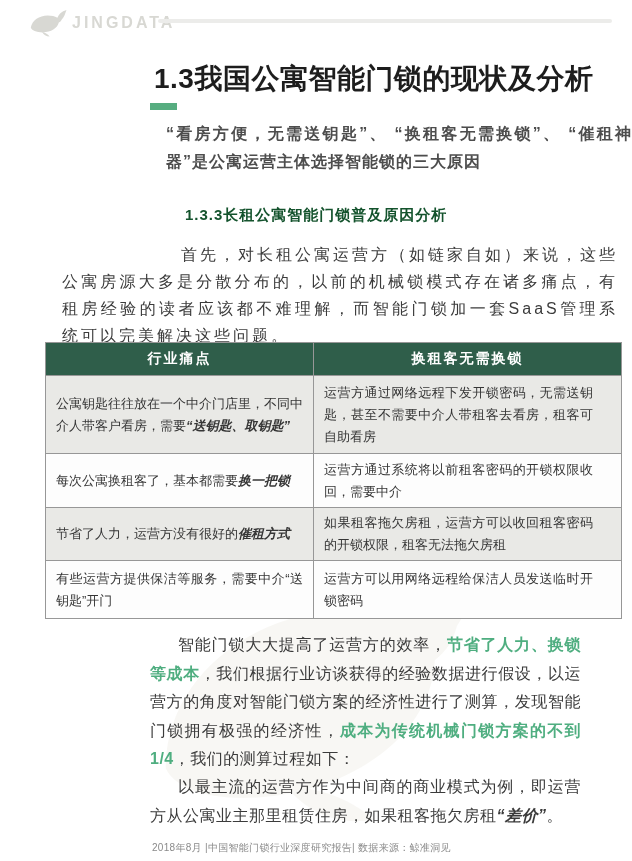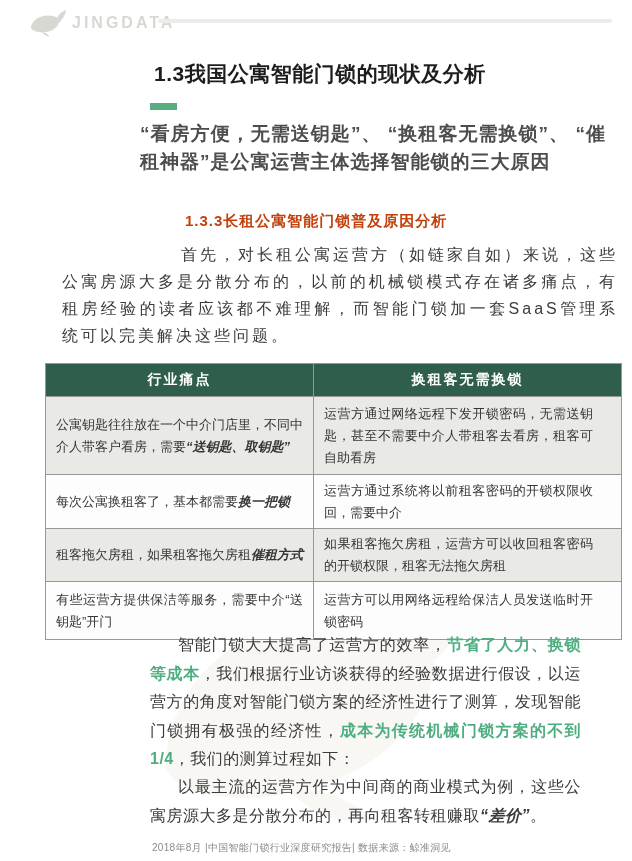--- a/index.html
+++ b/index.html
@@ -13,25 +13,25 @@
   .watermark{position:absolute;left:120px;top:545px;width:440px;height:300px;z-index:0;
     transform:rotate(-12deg);opacity:.55;}
   .watermark svg{width:100%;height:100%;fill:#f3f2ec;}
   
   .logo-whale{left:28px;top:9px;width:42px;height:30px;}
   .logo-whale svg{width:100%;height:100%;fill:var(--logo-gray,#d8d8d3);}
   .brand{left:72px;top:14px;font-size:16px;font-weight:bold;letter-spacing:3px;
     color:var(--logo-gray,#d8d8d3);}
   .header-line{left:158px;top:19px;width:454px;height:4px;border-radius:2px;background:#ececea;}
   
-  .page-title{left:154px;top:60px;font-size:21px;font-weight:bold;color:#1d1d1d;letter-spacing:.5px;}
+  .page-title{left:154px;top:60px;font-size:28px;font-weight:bold;color:#1d1d1d;letter-spacing:.5px;}
   .title-dash{left:150px;top:103px;width:27px;height:7px;background:var(--title-dash-green,#57ad80);}
-  .subtitle{left:140px;top:120px;width:466px;font-size:19px;font-weight:bold;line-height:28px;
+  .subtitle{left:166px;top:120px;width:466px;font-size:16px;font-weight:bold;line-height:28px;
     letter-spacing:1px;color:var(--subtitle-text,#4d4d4d);text-align:justify;}
-  .section-heading{left:185px;top:212px;font-size:15px;font-weight:bold;color:#c2410c;letter-spacing:1px;}
+  .section-heading{left:185px;top:206px;font-size:15px;font-weight:bold;color:#14532d;letter-spacing:1px;}
   
   .para{text-align:justify;color:var(--body-text,#3b3b3b);}
   .para-1{left:62px;top:241px;width:556px;font-size:16px;line-height:27px;letter-spacing:3px;
     text-indent:119px;}
   .para-2{left:150px;top:631px;width:431px;font-size:16px;line-height:28.5px;letter-spacing:.5px;
     text-indent:28px;}
   .para-3{left:150px;top:773px;width:431px;font-size:16px;line-height:28.5px;letter-spacing:.5px;
     text-indent:28px;}
   .seg-bold{font-weight:bold;font-style:italic;}
   .seg-green-bold{font-weight:bold;color:var(--accent-green,#4fae80);}
@@ -77,48 +77,48 @@
   <div class="layer brand">JINGDATA</div>
   <div class="layer header-line"></div>
 
   <div class="layer page-title">1.3我国公寓智能门锁的现状及分析</div>
   <div class="layer title-dash"></div>
   <div class="layer subtitle">“看房方便，无需送钥匙”、 “换租客无需换锁”、 “催租神器”是公寓运营主体选择智能锁的三大原因</div>
   <div class="layer section-heading">1.3.3长租公寓智能门锁普及原因分析</div>
 
   <div class="layer para para-1">首先，对长租公寓运营方（如链家自如）来说，这些公寓房源大多是分散分布的，以前的机械锁模式存在诸多痛点，有租房经验的读者应该都不难理解，而智能门锁加一套SaaS管理系统可以完美解决这些问题。</div>
 
-  <table class="pain-table layer" style="left:45px;top:363px;">
+  <table class="pain-table layer" style="left:45px;top:342px;">
     <colgroup>
         <col class="c-left">
         <col class="c-right">
       </colgroup>
     <tbody>
         <tr>
       <th>行业痛点</th>
       <th>换租客无需换锁</th>
     </tr>
     <tr class="r0 shaded">
       <td class="cell-left"><span>公寓钥匙往往放在一个中介门店里，不同中介人带客户看房，需要</span><span class="seg-bold">“送钥匙、取钥匙”</span></td>
       <td class="cell-right"><span>运营方通过网络远程下发开锁密码，无需送钥匙，甚至不需要中介人带租客去看房，租客可自助看房</span></td>
     </tr>
     <tr class="r1">
       <td class="cell-left"><span>每次公寓换租客了，基本都需要</span><span class="seg-bold">换一把锁</span></td>
       <td class="cell-right"><span>运营方通过系统将以前租客密码的开锁权限收回，需要中介</span></td>
     </tr>
     <tr class="r2 shaded">
-      <td class="cell-left"><span>租客拖欠房租，如果租客拖欠房租</span><span class="seg-bold">催租方式</span></td>
+      <td class="cell-left"><span>节省了人力，运营方没有很好的</span><span class="seg-bold">催租方式</span></td>
       <td class="cell-right"><span>如果租客拖欠房租，运营方可以收回租客密码的开锁权限，租客无法拖欠房租</span></td>
     </tr>
     <tr class="r3">
       <td class="cell-left"><span>有些运营方提供保洁等服务，需要中介“送钥匙”开门</span></td>
       <td class="cell-right"><span>运营方可以用网络远程给保洁人员发送临时开锁密码</span></td>
     </tr>
   </tbody>
     </table>
 
   <div class="layer para para-2"><span>智能门锁大大提高了运营方的效率，</span><span class="seg-green-bold">节省了人力、换锁等成本</span><span>，我们根据行业访谈获得的经验数据进行假设，以运营方的角度对智能门锁方案的经济性进行了测算，发现智能门锁拥有极强的经济性，</span><span class="seg-green-bold">成本为传统机械门锁方案的不到1/4</span><span>，我们的测算过程如下：</span></div>
 
-  <div class="layer para para-3"><span>以最主流的运营方作为中间商的商业模式为例，这些公寓房源大多是分散分布的，再向租客转租赚取</span><span class="seg-bold">“差价”</span><span>。</span></div>
+  <div class="layer para para-3"><span>以最主流的运营方作为中间商的商业模式为例，即运营方从公寓业主那里租赁住房，如果租客拖欠房租</span><span class="seg-bold">“差价”</span><span>。</span></div>
 
   <div class="layer page-footer">2018年8月 |中国智能门锁行业深度研究报告| 数据来源：鲸准洞见</div>
 
 </div>
 
 </body></html>

